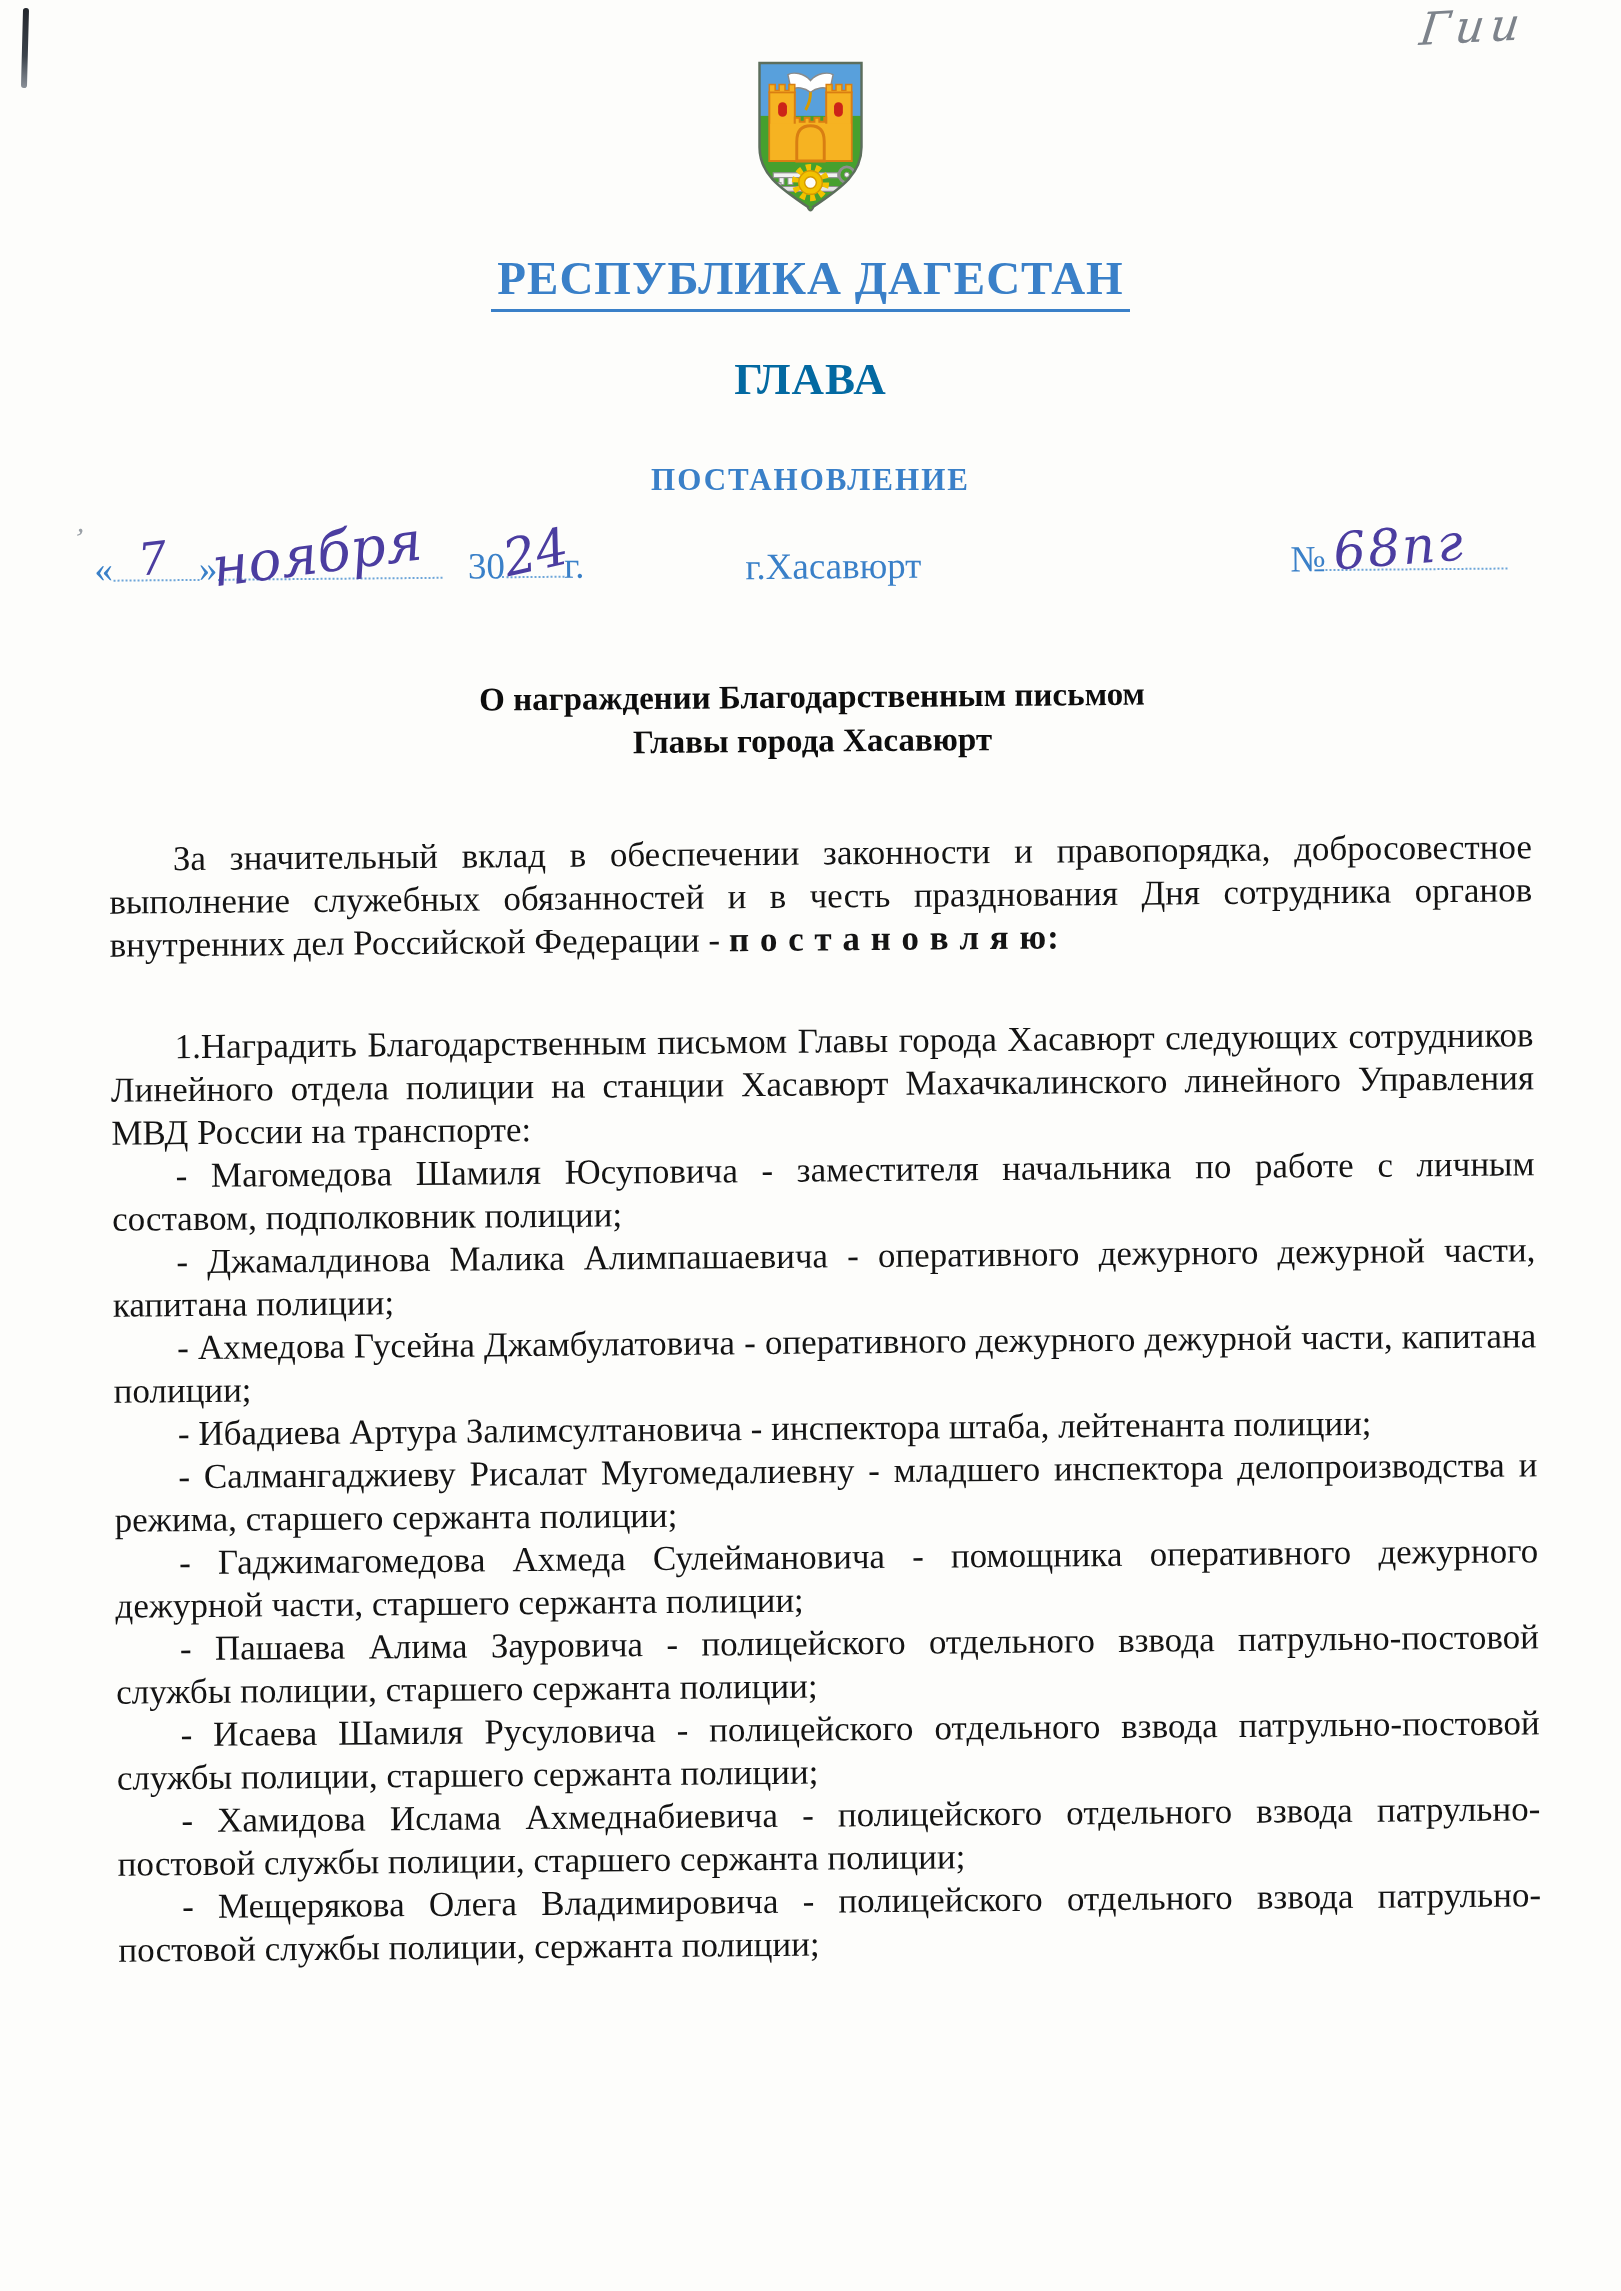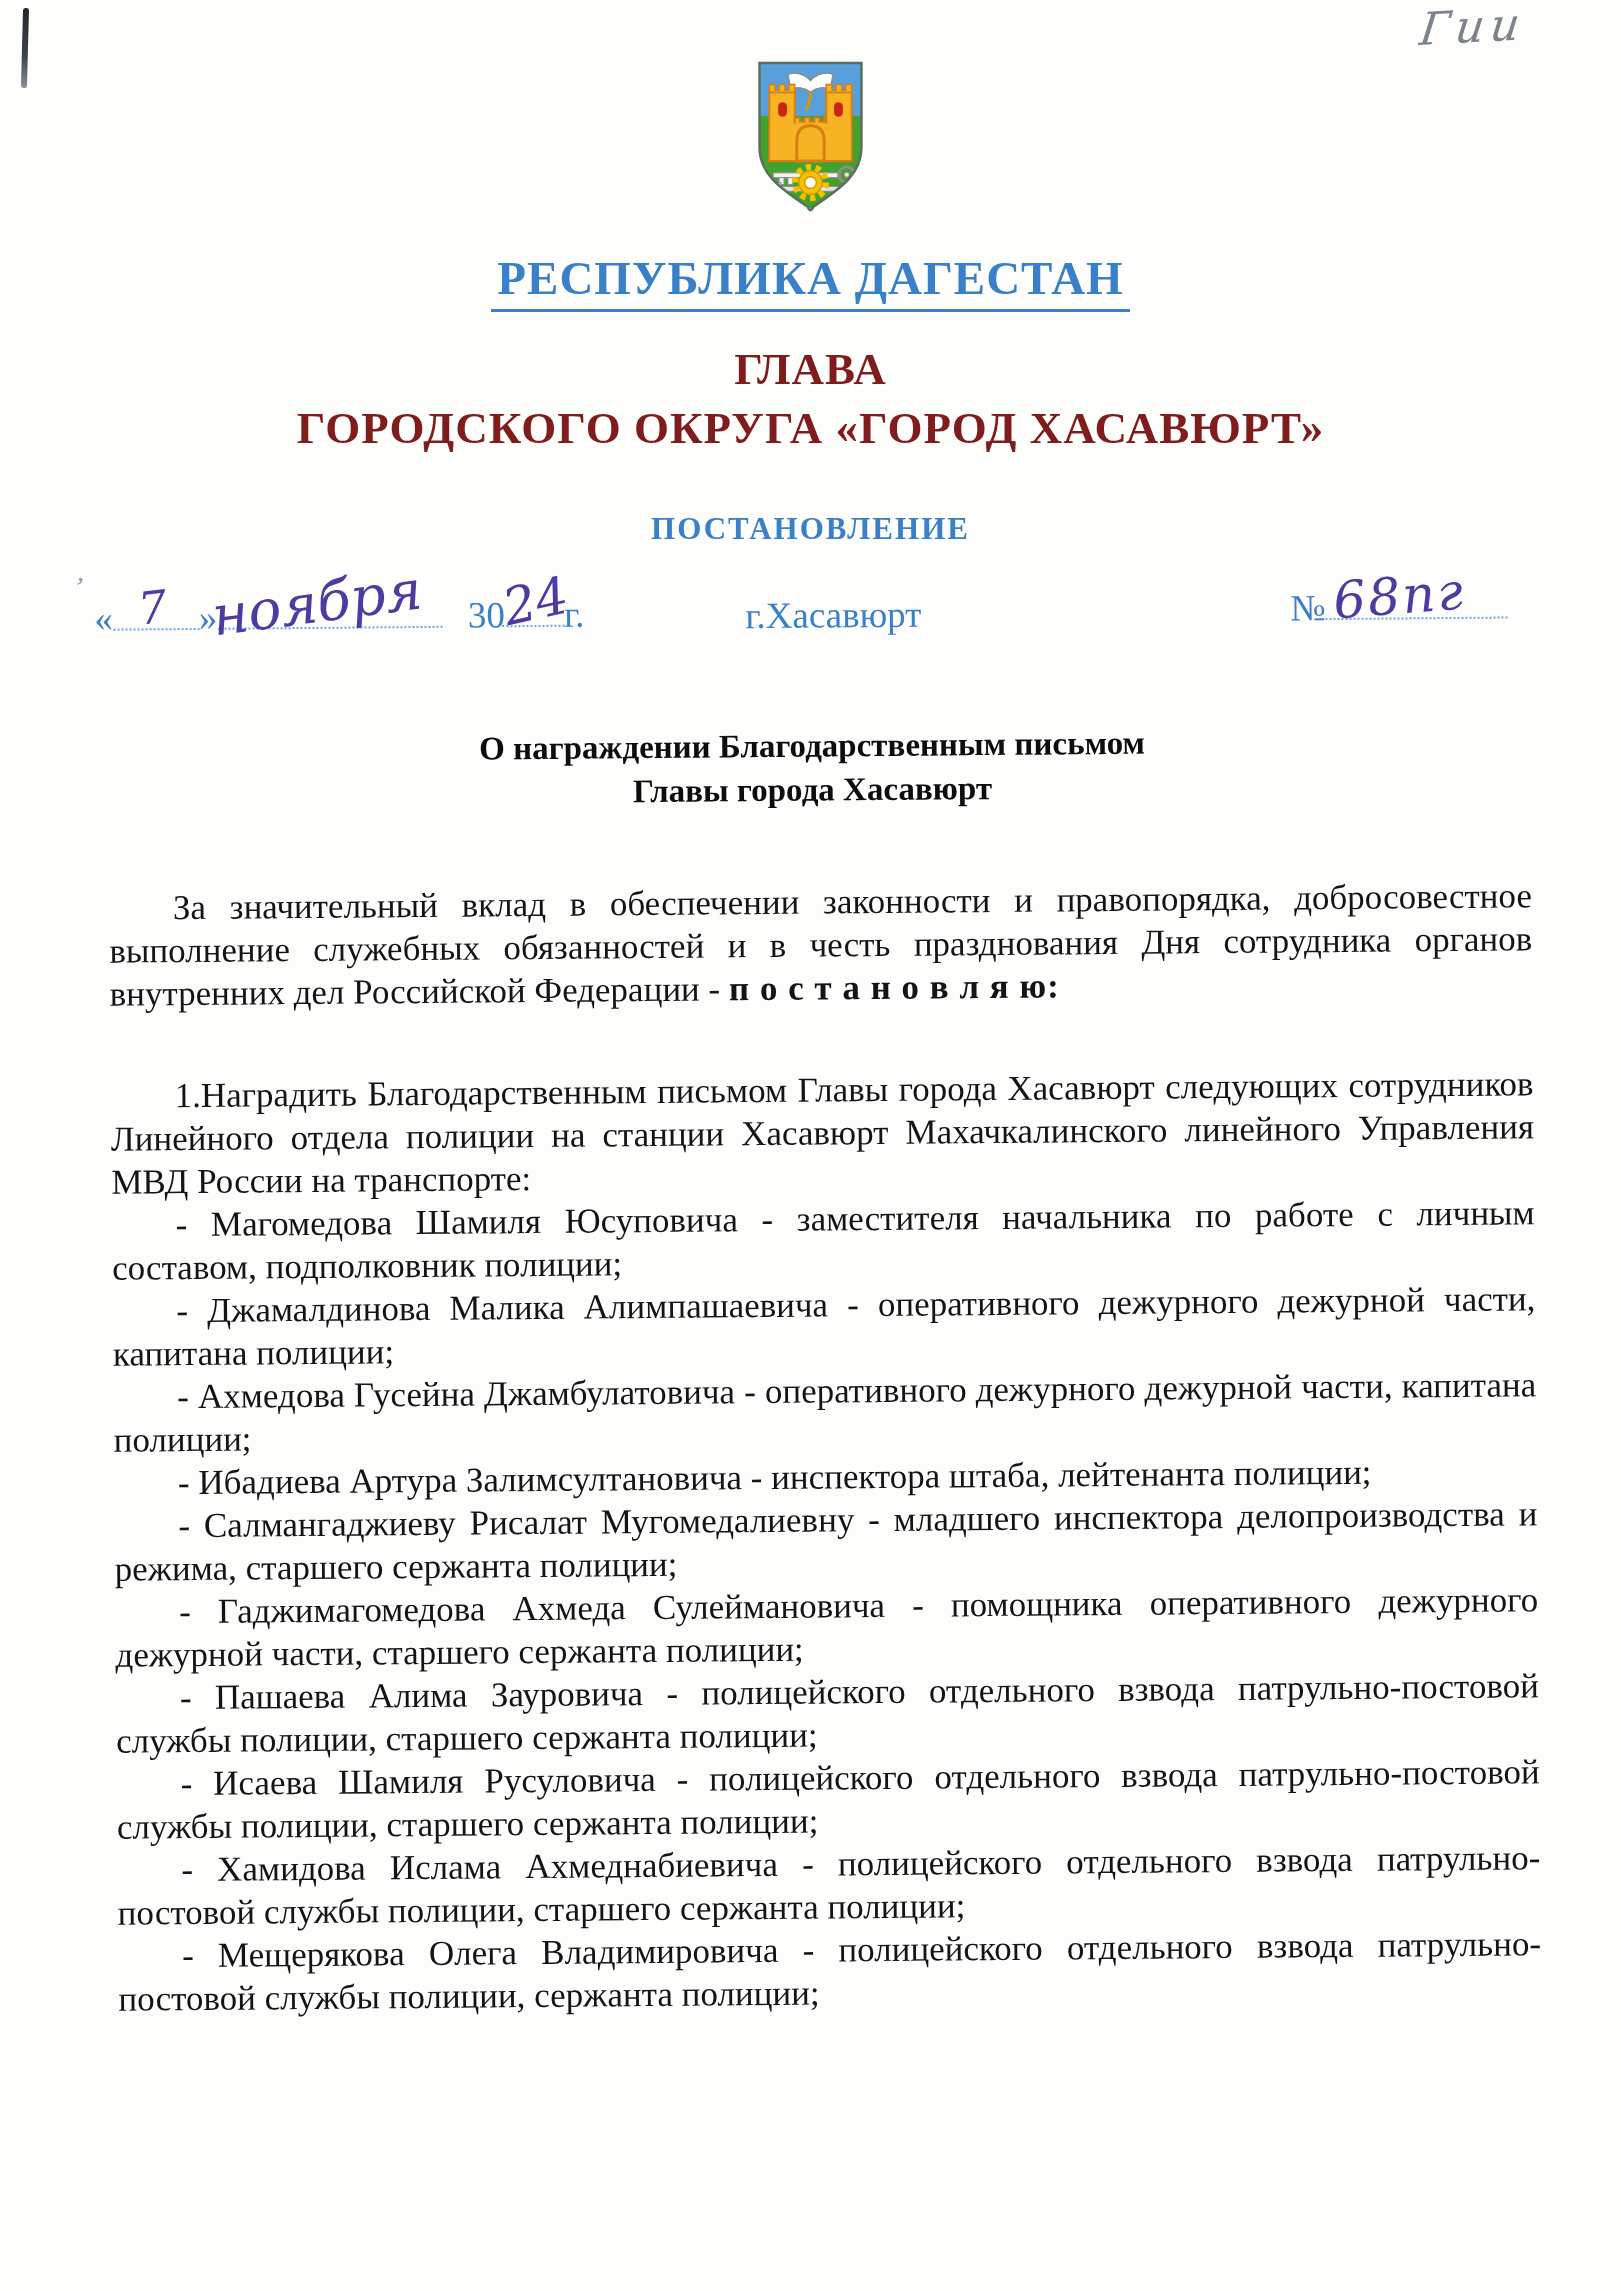--- a/index.html
+++ b/index.html
@@ -29,22 +29,22 @@
   .crest{display:block;margin:59px auto 0 auto;width:123px;height:153px;}
   .center{text-align:center;}
   .h-republic-wrap{margin-top:39px;}
   .h-republic{
     display:inline-block;
     font-size:47px;font-weight:bold;color:#3a80c8;
     letter-spacing:1px;
     border-bottom:3.9px solid #3a80c8;padding:0 5.9px 3.9px 5.9px;
   }
   .h-authority{
-    margin-top:28px;
-    font-size:45px;font-weight:bold;color:#7f1d1d;
+    margin-top:38px;
+    font-size:45px;font-weight:bold;color:#0369a1;
     line-height:59px;letter-spacing:1px;
   }
   .h-doctype{
     margin-top:53px;
     font-size:31px;font-weight:bold;color:#3a80c8;letter-spacing:2px;
   }
   .tilt{transform:rotate(-0.5deg);transform-origin:40% 0;}
   
   .meta{position:relative;height:116px;margin-top:19.6px;font-size:37px;color:#3a80c8;}
   .meta-left{position:absolute;left:94px;top:25.5px;white-space:nowrap;}
@@ -135,21 +135,20 @@
     <path d="M10 4 H114 V90 C114 116 96 130 63 152 Q62 153 61 152 C28 130 10 116 10 90 Z" fill="none" stroke="#5c6e5c" stroke-width="2.5"></path>
     <path d="M59 151 Q62 158 65 151" fill="#46a02e" stroke="#5c6e5c" stroke-width="2"></path>
   </svg>
 
   <div class="center h-republic-wrap">
     <div class="h-republic">РЕСПУБЛИКА ДАГЕСТАН</div>
   </div>
 
   <div class="center h-authority">
     <div>ГЛАВА</div>
-    <div>ГОРОДСКОГО ОКРУГА «ГОРОД ХАСАВЮРТ»</div>
   </div>
 
   <div class="center h-doctype">ПОСТАНОВЛЕНИЕ</div>
 
   <div class="tilt">
 
     <div class="meta">
       <span class="left-tick">’</span>
 
       <div class="meta-left">

